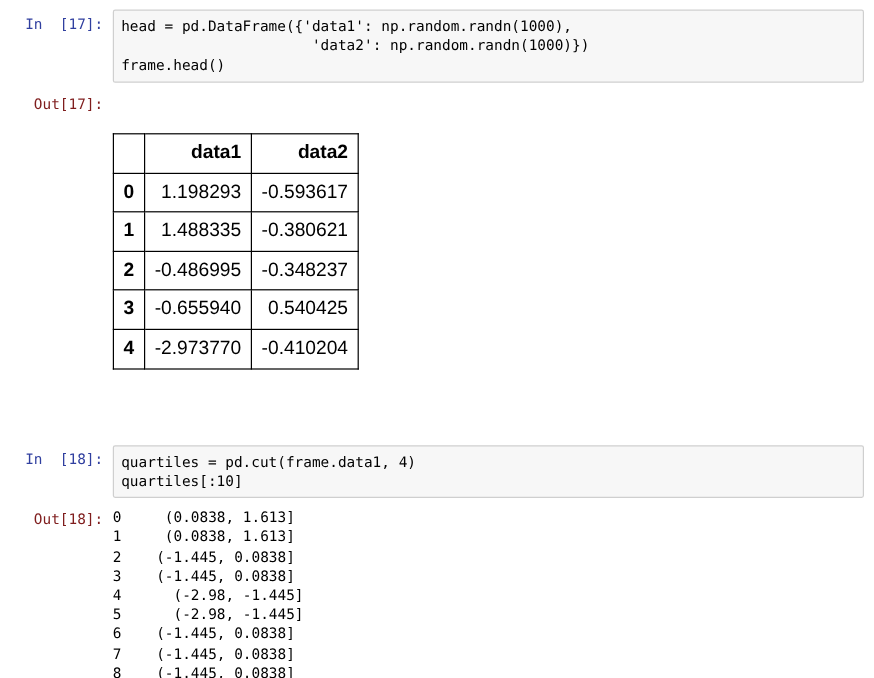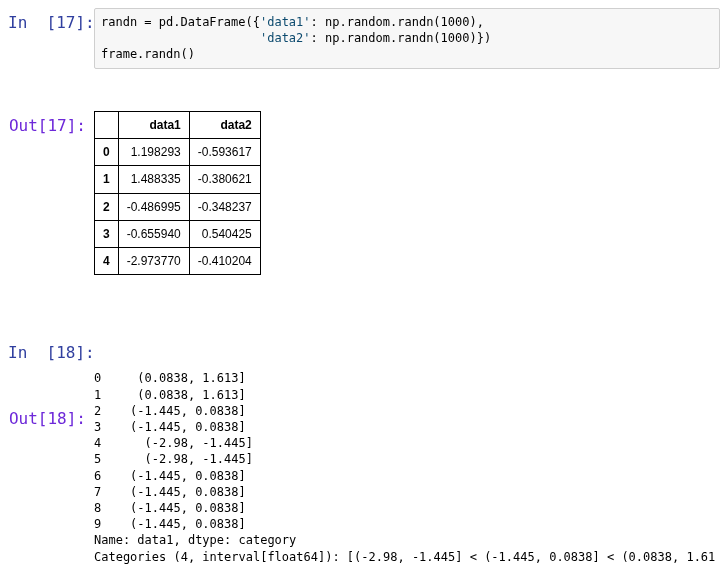--- a/index.html
+++ b/index.html
@@ -15,71 +15,71 @@
     align-items: flex-start;
     margin-bottom: 6px;
   }
   .prompt {
     width: 78px;
     flex-shrink: 0;
     text-align: right;
     padding-right: 8px;
     padding-top: 5px;
     font-family: monospace;
-    font-size: 16px;
+    font-size: 12px;
     white-space: pre;
   }
   .prompt-in { color: #303F9F; }
-  .prompt-out { color: #6d28d9; margin-top: 36px; }
+  .prompt-out { color: #7f1d1d; }
   .input-area {
     flex: 1;
     background: #f7f7f7;
     border: 1px solid #cfcfcf;
     border-radius: 2px;
     padding: 5px 6px;
     line-height: 1.35;
     font-family: monospace;
     white-space: pre;
     overflow: hidden;
   }
   .output-area {
     flex: 1;
     padding: 2px 0;
     line-height: 1.35;
     font-family: monospace;
     white-space: pre;
   }
-  .str { color: #0c4a6e; }
+  .str { color: #000000; }
   table.dataframe {
     border-collapse: collapse;
     margin: 2px 0;
   }
   table.dataframe th,
   table.dataframe td {
     border: 1px solid #000;
     padding: 5px 8px;
     font-family: Arial, Helvetica, sans-serif;
-    font-size: 12px;
+    font-size: 16px;
     text-align: right;
   }
   table.dataframe th {
     font-weight: bold;
   }
   table.dataframe thead th:first-child {
     border: 1px solid #000;
   }
 </style>
 </head>
 <body>
 
 <div class="cell">
   <div class="prompt prompt-in">In  [17]:</div>
-  <div class="input-area"><span>randn = pd.DataFrame({</span><span class="str">'data1'</span><span>: np.random.randn(1000),</span>
+  <div class="input-area"><span>head = pd.DataFrame({</span><span class="str">'data1'</span><span>: np.random.randn(1000),</span>
 <span>                      </span><span class="str">'data2'</span><span>: np.random.randn(1000)})</span>
-<span>frame.randn()</span></div>
+<span>frame.head()</span></div>
 </div>
 
 <div class="cell">
   <div class="prompt prompt-out">Out[17]:</div>
   <div class="output-area">
     <table class="dataframe">
       <thead>
         <tr>
           <th></th>
           <th>data1</th>
@@ -112,20 +112,22 @@
           <td>-2.973770</td>
           <td>-0.410204</td>
         </tr>
       </tbody>
     </table>
   </div>
 </div>
 
 <div class="cell" style="margin-top:27px;">
   <div class="prompt prompt-in">In  [18]:</div>
+  <div class="input-area"><span>quartiles = pd.cut(frame.data1, 4)</span>
+<span>quartiles[:10]</span></div>
 </div>
 
 <div class="cell">
   <div class="prompt prompt-out">Out[18]:</div>
   <div class="output-area">0     (0.0838, 1.613]
 1     (0.0838, 1.613]
 2    (-1.445, 0.0838]
 3    (-1.445, 0.0838]
 4      (-2.98, -1.445]
 5      (-2.98, -1.445]

